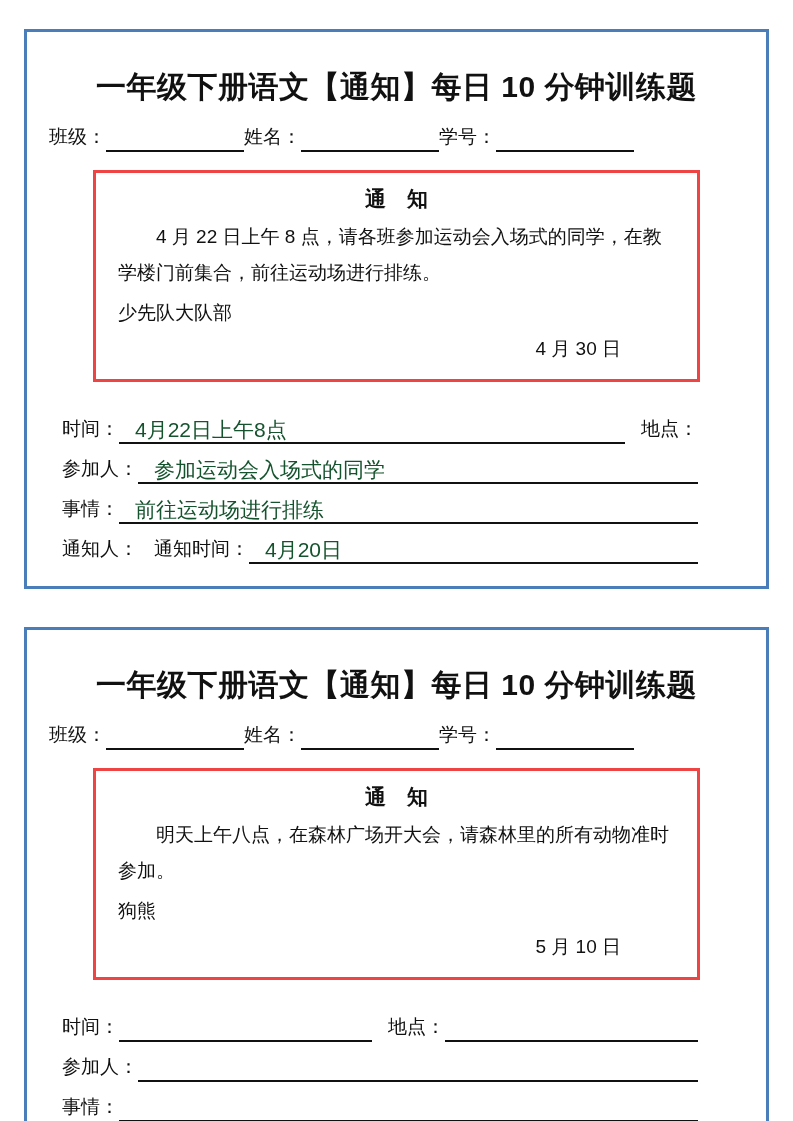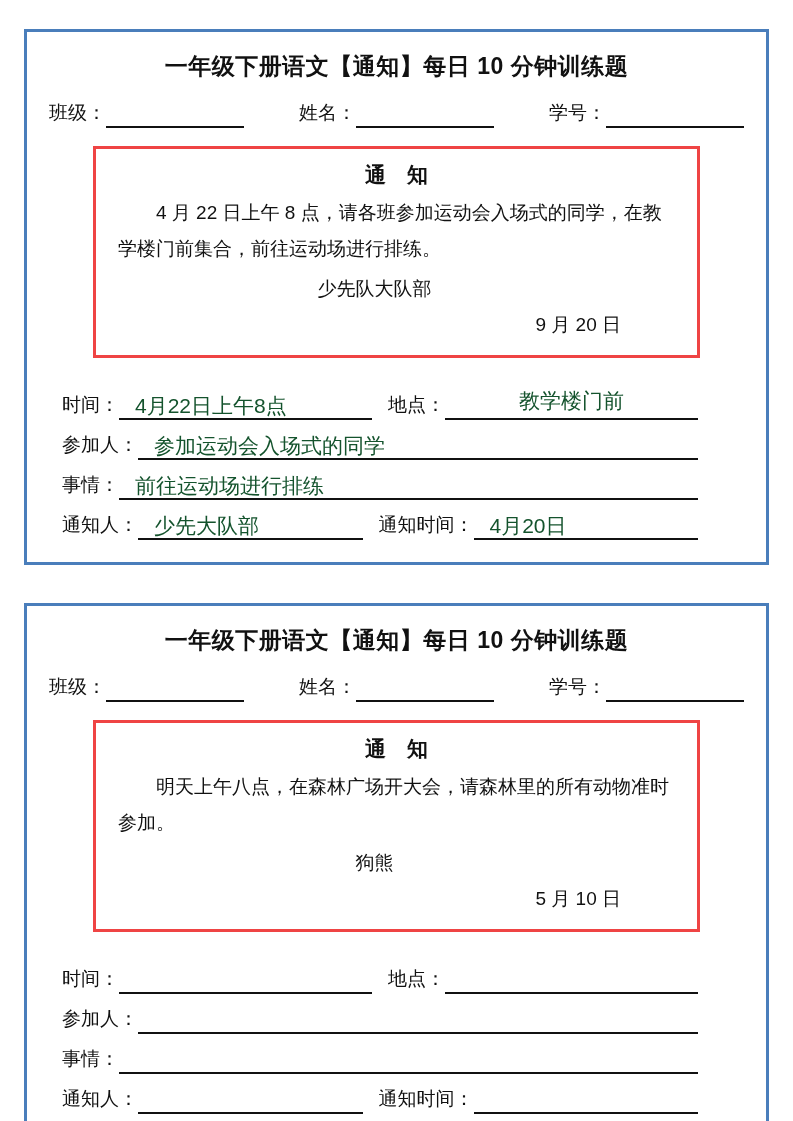--- a/index.html
+++ b/index.html
@@ -14,30 +14,29 @@
 
   .panel {
     border: 3px solid #4a7ebb;
     background: #ffffff;
     padding: 14px 0 22px 0;
   }
   .panel + .panel { margin-top: 38px; }
 
   .panel-title {
     text-align: center;
-    font-size: 23px;
+    font-size: 30px;
     font-weight: bold;
     letter-spacing: 0.5px;
     line-height: 1.3;
-    margin-top: 6px;
+    margin-top: 21px;
   }
 
   .header-fields {
     display: flex;
-    justify-content: space-between;
     align-items: flex-end;
     padding: 0 22px;
     margin-top: 18px;
     font-size: 19px;
   }
   .hfield { display: flex; align-items: flex-end; }
   .hlabel { white-space: nowrap; padding-bottom: 2px; }
   .hline {
     display: inline-block;
     width: 138px;
@@ -56,21 +55,21 @@
     font-size: 21px;
     font-weight: bold;
     line-height: 1.7;
   }
   .notice-body {
     text-indent: 2em;
     line-height: 1.9;
     margin-top: 2px;
   }
   .notice-signer {
-    text-align: center;
+    text-align: left;
     padding-right: 44px;
     line-height: 1.9;
     margin-top: 4px;
   }
   .notice-date {
     text-align: right;
     padding-right: 54px;
     line-height: 1.9;
   }
 
@@ -124,51 +123,45 @@
       <div class="hfield">
         <span class="hlabel">学号：</span>
         <span class="hline"><span class="answer-value"></span></span>
       </div>
     </div>
 
     <div class="notice-box">
       <div class="notice-title">通　知</div>
       <p class="notice-body">4 月 22 日上午 8 点，请各班参加运动会入场式的同学，在教学楼门前集合，前往运动场进行排练。</p>
       <div class="notice-signer">少先队大队部</div>
-      <div class="notice-date">9 月 20 日</div>
+      <div class="notice-date">4 月 30 日</div>
     </div>
 
     <div class="answers">
       <div class="arow">
         <span class="alabel">时间：</span>
         <span class="aline">
           <span class="answer-value">4月22日上午8点</span>
         </span>
         <span class="alabel sep">地点：</span>
-        <span class="aline">
-          <span class="answer-value centered">教学楼门前</span>
-        </span>
       </div>
       <div class="arow">
         <span class="alabel">参加人：</span>
         <span class="aline">
           <span class="answer-value">参加运动会入场式的同学</span>
         </span>
       </div>
       <div class="arow">
         <span class="alabel">事情：</span>
         <span class="aline">
           <span class="answer-value">前往运动场进行排练</span>
         </span>
       </div>
       <div class="arow">
         <span class="alabel">通知人：</span>
-        <span class="aline">
-          <span class="answer-value">少先大队部</span>
-        </span>
         <span class="alabel sep">通知时间：</span>
         <span class="aline">
           <span class="answer-value">4月20日</span>
         </span>
       </div>
     </div>
   </section>
 
   <section class="panel">
     <h1 class="panel-title">一年级下册语文【通知】每日 10 分钟训练题</h1>

